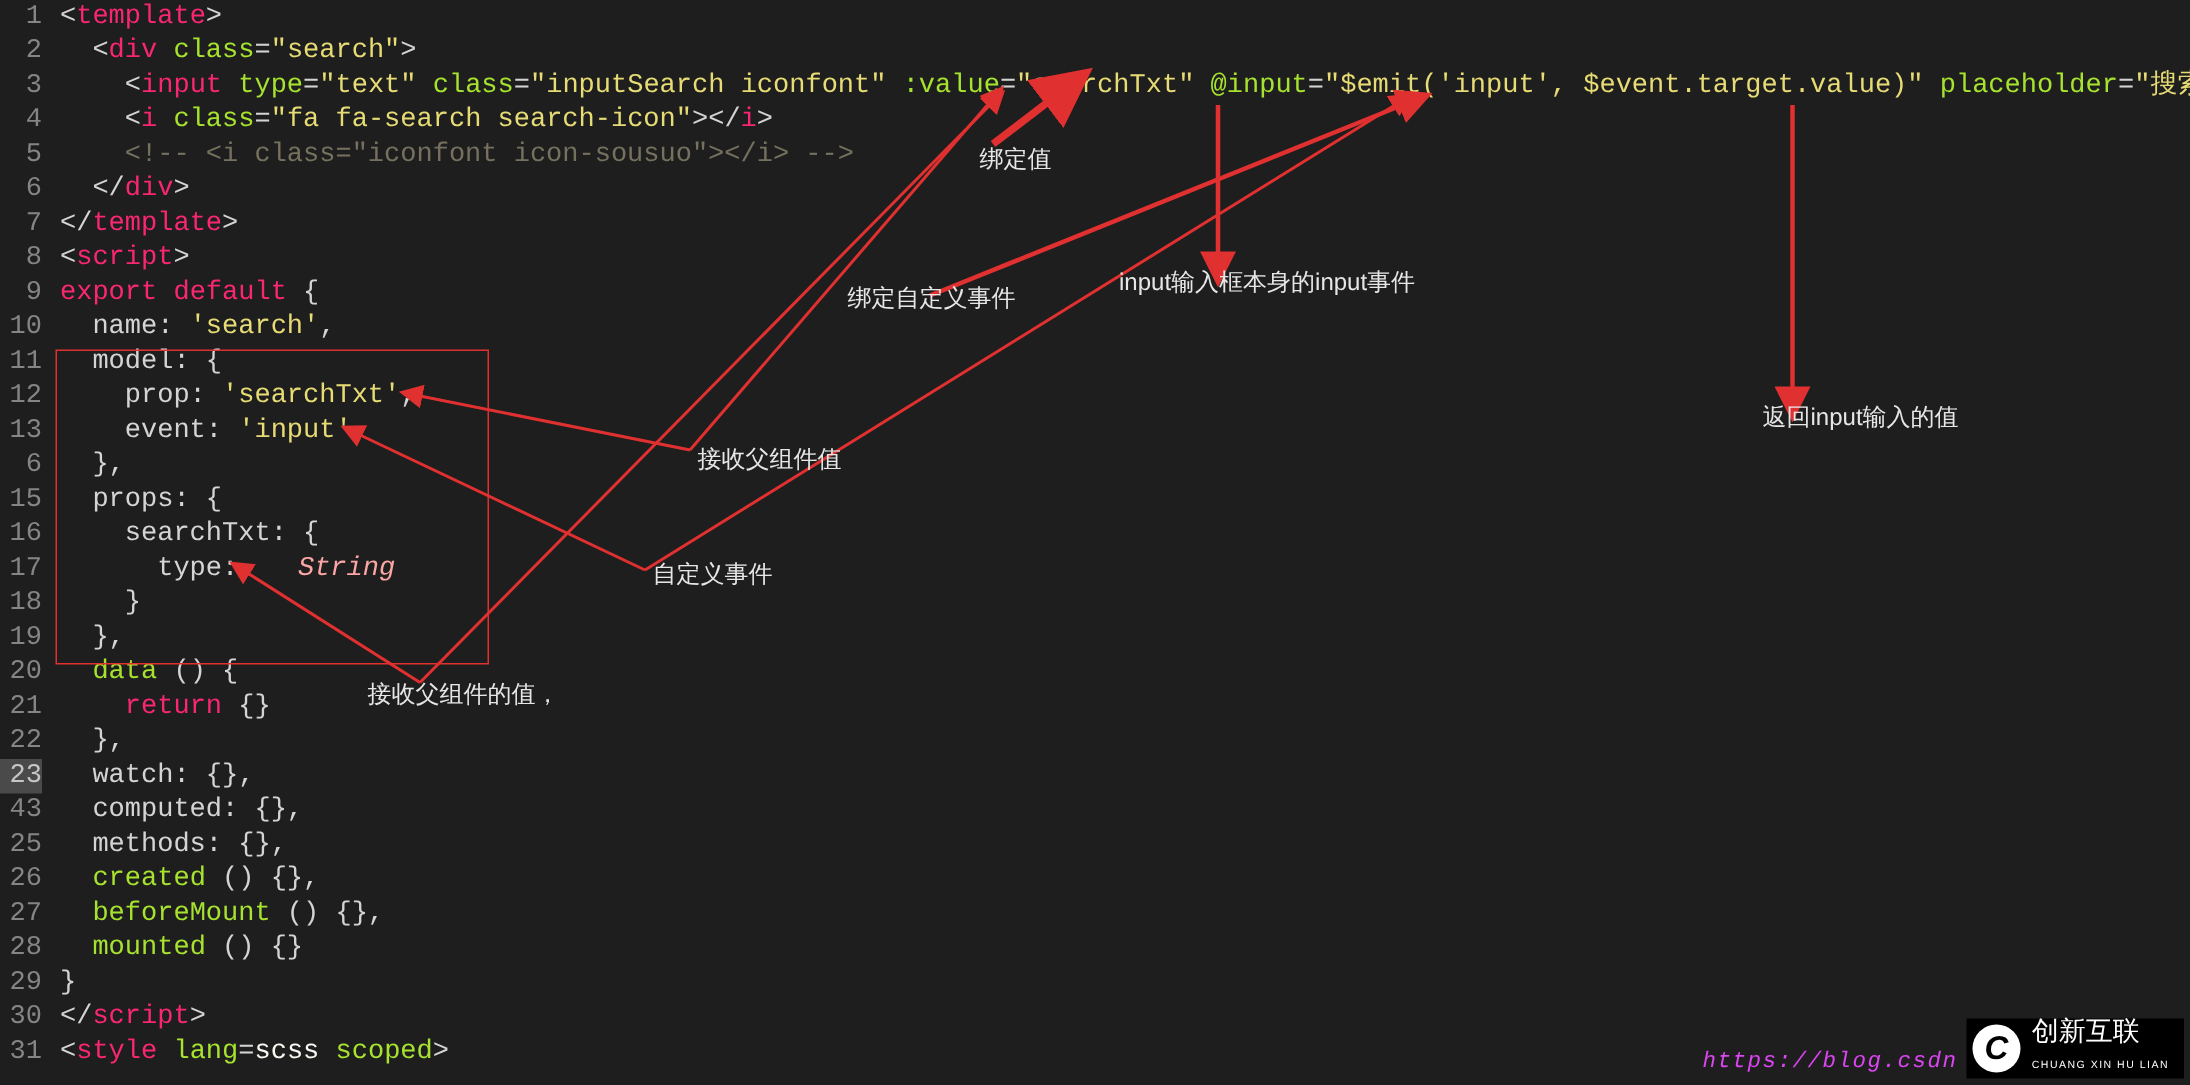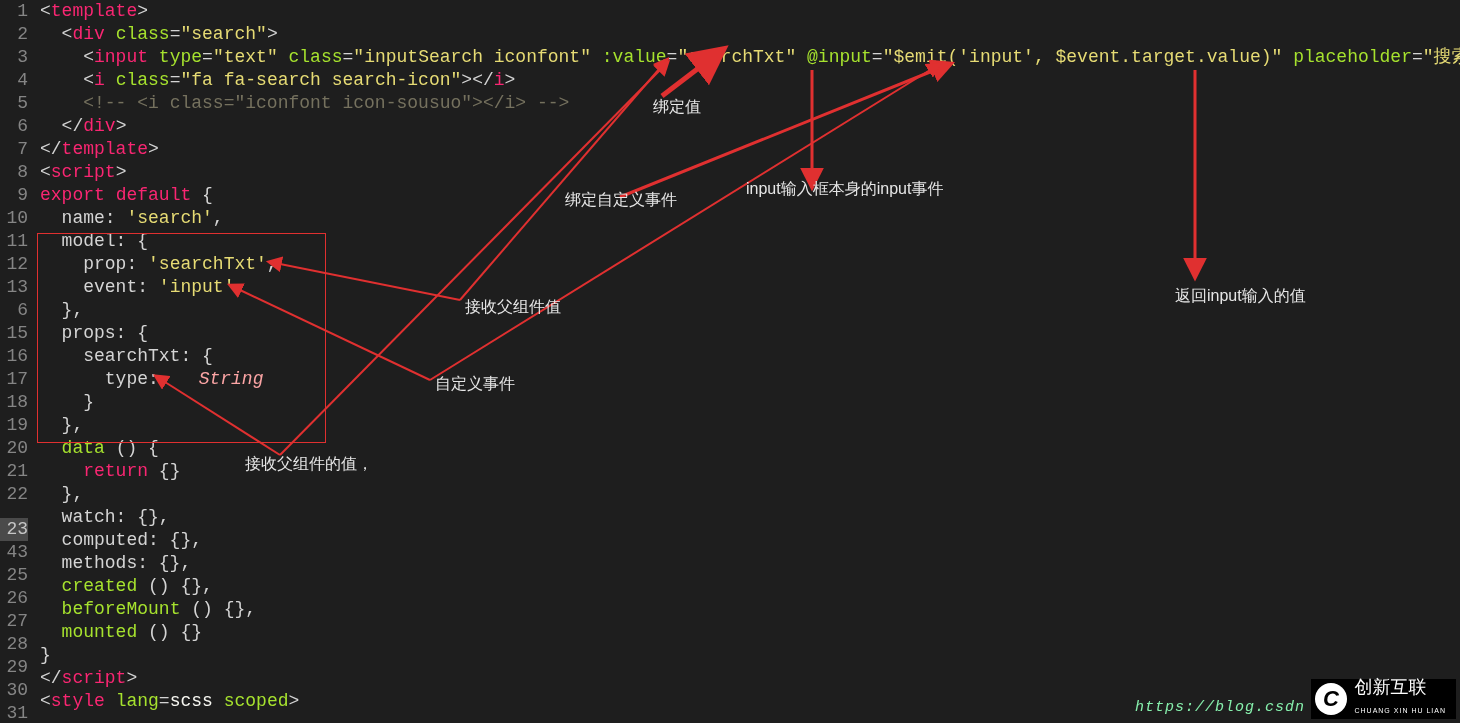--- a/index.html
+++ b/index.html
@@ -27,21 +27,20 @@
     user-select: none;
     width: 28px;
     flex-shrink: 0;
   }
   .gutter .ln {
     height: 23px;
   }
   .gutter .ln.active {
     background: #4a4a4a;
     color: #c6c6c6;
-    margin-top: 12px;
   }
   .code {
     flex: 1;
     padding: 0 0 0 6px;
     white-space: pre;
   }
   .line { height: 23px; }
   .pink { color: #f92672; }
   .green { color: #a6e22e; }
   .yellow { color: #e6db74; }
@@ -72,21 +71,21 @@
     border: 1px solid #e03030;
     background: transparent;
     pointer-events: none;
   }
 
   
   .wm-text {
     position: absolute;
     right: 155px;
     bottom: 4px;
-    color: #86efac;
+    color: #d946ef;
     font-size: 15px;
     font-style: italic;
     letter-spacing: 1px;
   }
   .wm-logo {
     position: absolute;
     right: 4px;
     bottom: 4px;
     width: 145px;
     height: 40px;
@@ -184,21 +183,21 @@
   <line x1="430" y1="380" x2="930" y2="70" stroke="#e03030" stroke-width="2" marker-end="url(#ah)"></line>
 
   <line x1="280" y1="455" x2="165" y2="382" stroke="#e03030" stroke-width="2" marker-end="url(#ah)"></line>
 
   <line x1="280" y1="455" x2="660" y2="70" stroke="#e03030" stroke-width="2" marker-end="url(#ah)"></line>
 </svg>
 
 <div class="anno" style="left:653px; top:95px;">绑定值</div>
 <div class="anno" style="left:746px; top:177px;">input输入框本身的input事件</div>
 <div class="anno" style="left:565px; top:188px;">绑定自定义事件</div>
-<div class="anno" style="left:1175px; top:284px;">返回input输入的值</div>
+<div class="anno" style="left:1175px; top:267px;">返回input输入的值</div>
 <div class="anno" style="left:465px; top:295px;">接收父组件值</div>
 <div class="anno" style="left:435px; top:372px;">自定义事件</div>
 <div class="anno" style="left:245px; top:452px;">接收父组件的值，</div>
 
 <div class="wm-text">https://blog.csdn</div>
 <div class="wm-logo">
   <div class="c">C</div>
   <div>
     <span class="txt">创新互联</span>
     <span class="sub">CHUANG XIN HU LIAN</span>

